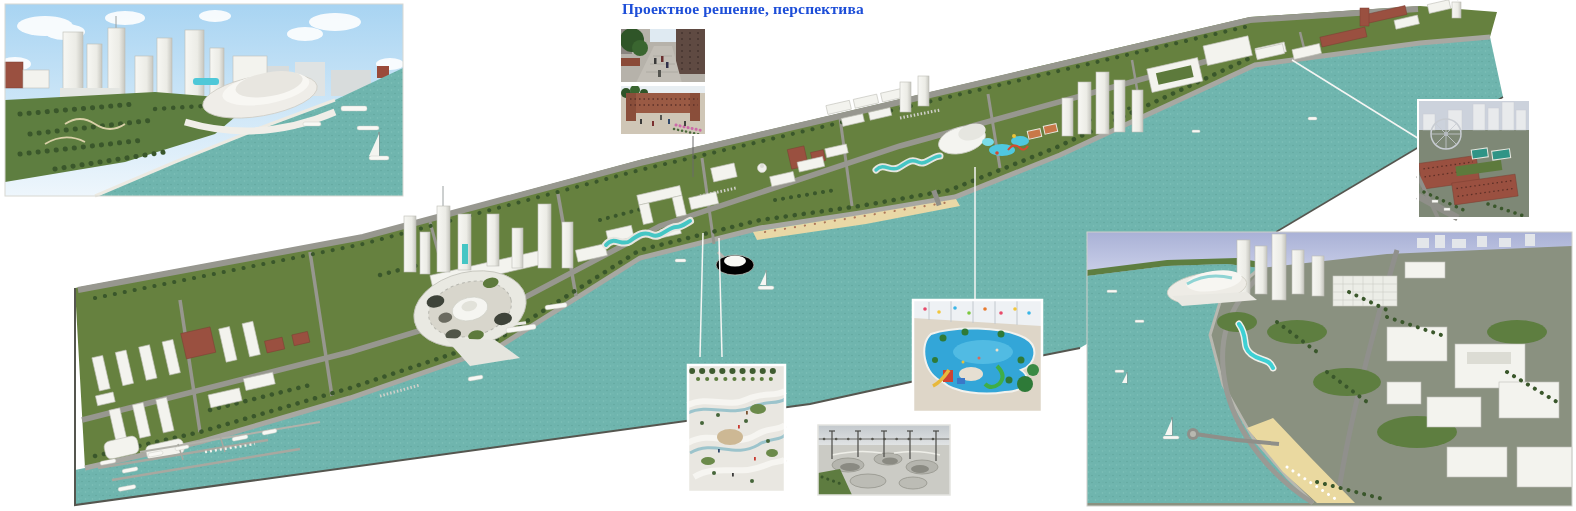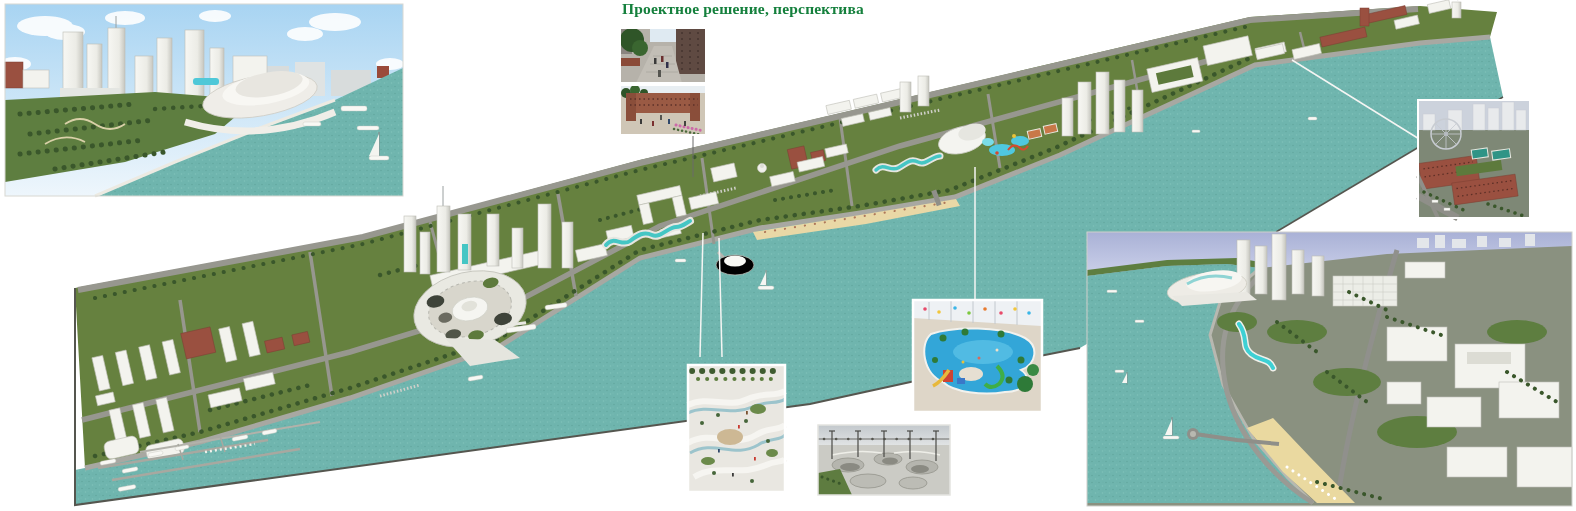--- a/index.html
+++ b/index.html
@@ -579,14 +579,14 @@
       <path d="M0,96 L40,118" stroke="#8f8f89" stroke-width="7" fill="none"></path>
       <path d="M0,76 L20,118" stroke="#8f8f89" stroke-width="4" fill="none"></path>
       <path d="M6,92 L50,112" stroke="#3a572b" stroke-width="3.5" stroke-dasharray="0.1 7" stroke-linecap="round" fill="none"></path>
       <path d="M70,104 L106,116" stroke="#3a572b" stroke-width="3.5" stroke-dasharray="0.1 7" stroke-linecap="round" fill="none"></path>
       <rect class="boat" x="14" y="100" width="6" height="2.5"></rect>
       <rect class="boat" x="26" y="108" width="6" height="2.5"></rect>
       <rect width="112" height="118" fill="none" stroke="#ffffff" stroke-width="2"></rect>
     </g>
   </svg>
 
-  <div class="title" style="color: #15803d;">Проектное решение, перспектива</div>
+  <div class="title" style="color: #1d4ed8;">Проектное решение, перспектива</div>
 </div>
 
 </body></html>

